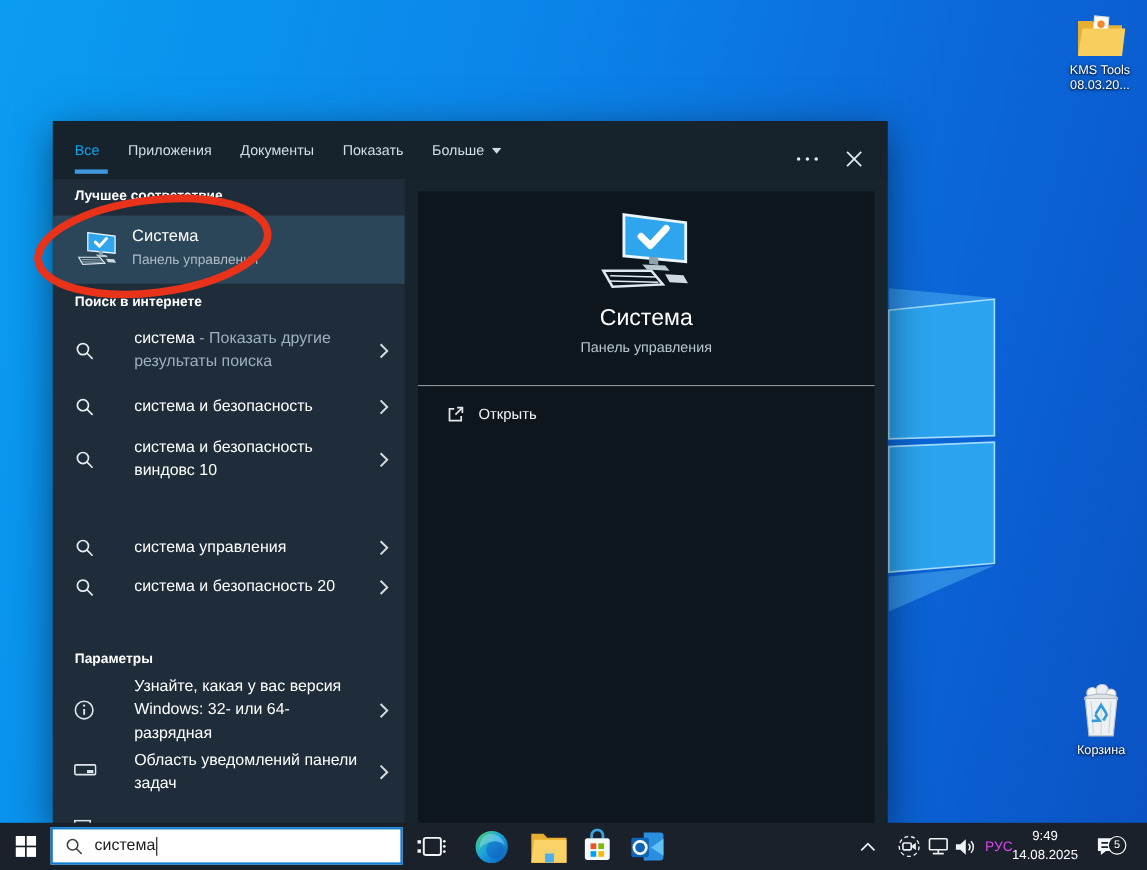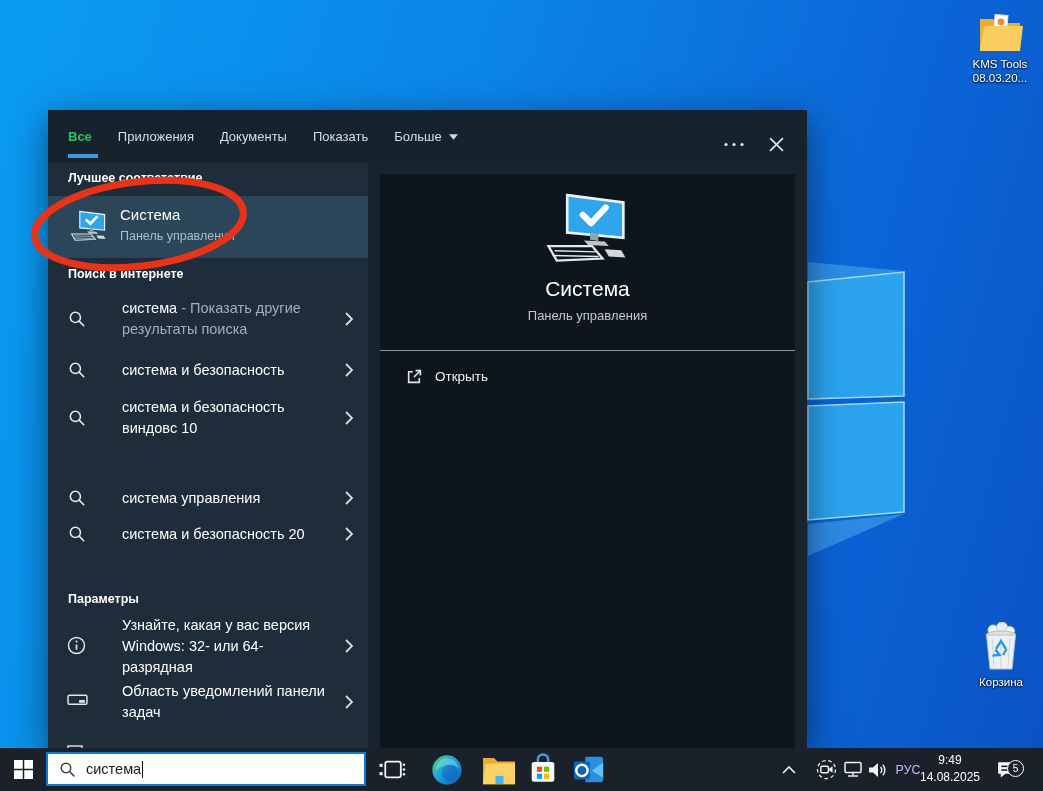--- a/index.html
+++ b/index.html
@@ -16,21 +16,21 @@
   .d-icon{width:90px;text-align:center;color:#fff;font-size:11.5px;line-height:14px;
     text-shadow:0 1px 2px rgba(0,0,0,.85),0 0 3px rgba(0,0,0,.6);cursor:default}
   .d-icon .gly{margin:0 auto 3px auto}
 
   
   .swin{left:48px;top:110px;width:759px;height:640px;background:#1e2d39;
     box-shadow:0 10px 34px rgba(0,0,0,.5);z-index:10;overflow:hidden}
   .swin-head{position:absolute;left:0;top:0;width:100%;height:53px;background:#16232d}
   .tabs{position:absolute;left:20px;top:0;height:53px;display:flex;align-items:center;gap:26px}
   .tab{font-size:13px;color:#d3dee6;cursor:pointer;display:flex;align-items:center;gap:7px}
-  .tab.active{color:#22c55e;font-weight:700}
+  .tab.active{color:#0ea5e9;font-weight:400}
   .tab-underline{position:absolute;left:20px;top:44px;width:30px;height:3.5px;background:#3f97dd}
   .head-ic{position:absolute;color:#e4ebf0;cursor:pointer}
 
   .left-panel{position:absolute;left:0;top:53px;width:320px;height:587px;background:#1e2d39}
   .sec-label{position:absolute;left:20px;font-size:12.5px;font-weight:700;color:#fff}
   .bm-row{position:absolute;left:0;top:33px;width:320px;height:62px;background:#2b4659;cursor:pointer}
   .bm-ic{position:absolute;left:18px;top:14px}
   .bm-title{position:absolute;left:72px;top:10px;font-size:15px;color:#fff}
   .bm-sub{position:absolute;left:72px;top:33px;font-size:12.5px;color:#aebcc6}
 
@@ -63,21 +63,21 @@
     justify-content:center;color:#fff;cursor:pointer}
   .tsearch{position:absolute;left:46px;top:4px;width:320px;height:34px;background:#fff;
     border:2px solid #0c7bd6;box-sizing:border-box;display:flex;align-items:center;cursor:text}
   .tsearch .tmag{margin:0 10px 0 11px;color:#3a3f44}
   .tsearch .tval{font-size:14.5px;color:#1b1b1b}
   .caret{display:inline-block;width:1px;height:17px;background:#111;margin-left:1px;
     animation:blink 1s steps(1) infinite;vertical-align:middle}
   @keyframes blink{50%{opacity:0}}
   .tb-btn{position:absolute;top:0;height:43px;display:flex;align-items:center;justify-content:center;cursor:pointer}
   .tray-ic{color:#eef2f5}
-  .tray-txt{color:#c4b5fd;font-size:12px;cursor:pointer}
+  .tray-txt{color:#d946ef;font-size:12px;cursor:pointer}
   .clock{position:absolute;left:908px;top:4px;width:84px;text-align:center;color:#fff;
     font-size:12px;line-height:17px;cursor:default}
   .badge{position:absolute;left:1007px;top:12px;width:17px;height:17px;border-radius:50%;
     background:#1b2129;border:1.5px solid #fff;color:#fff;font-size:10px;display:flex;
     align-items:center;justify-content:center;box-sizing:border-box}
 </style>
 </head>
 <body>
 
 <svg width="0" height="0" style="position:absolute">

